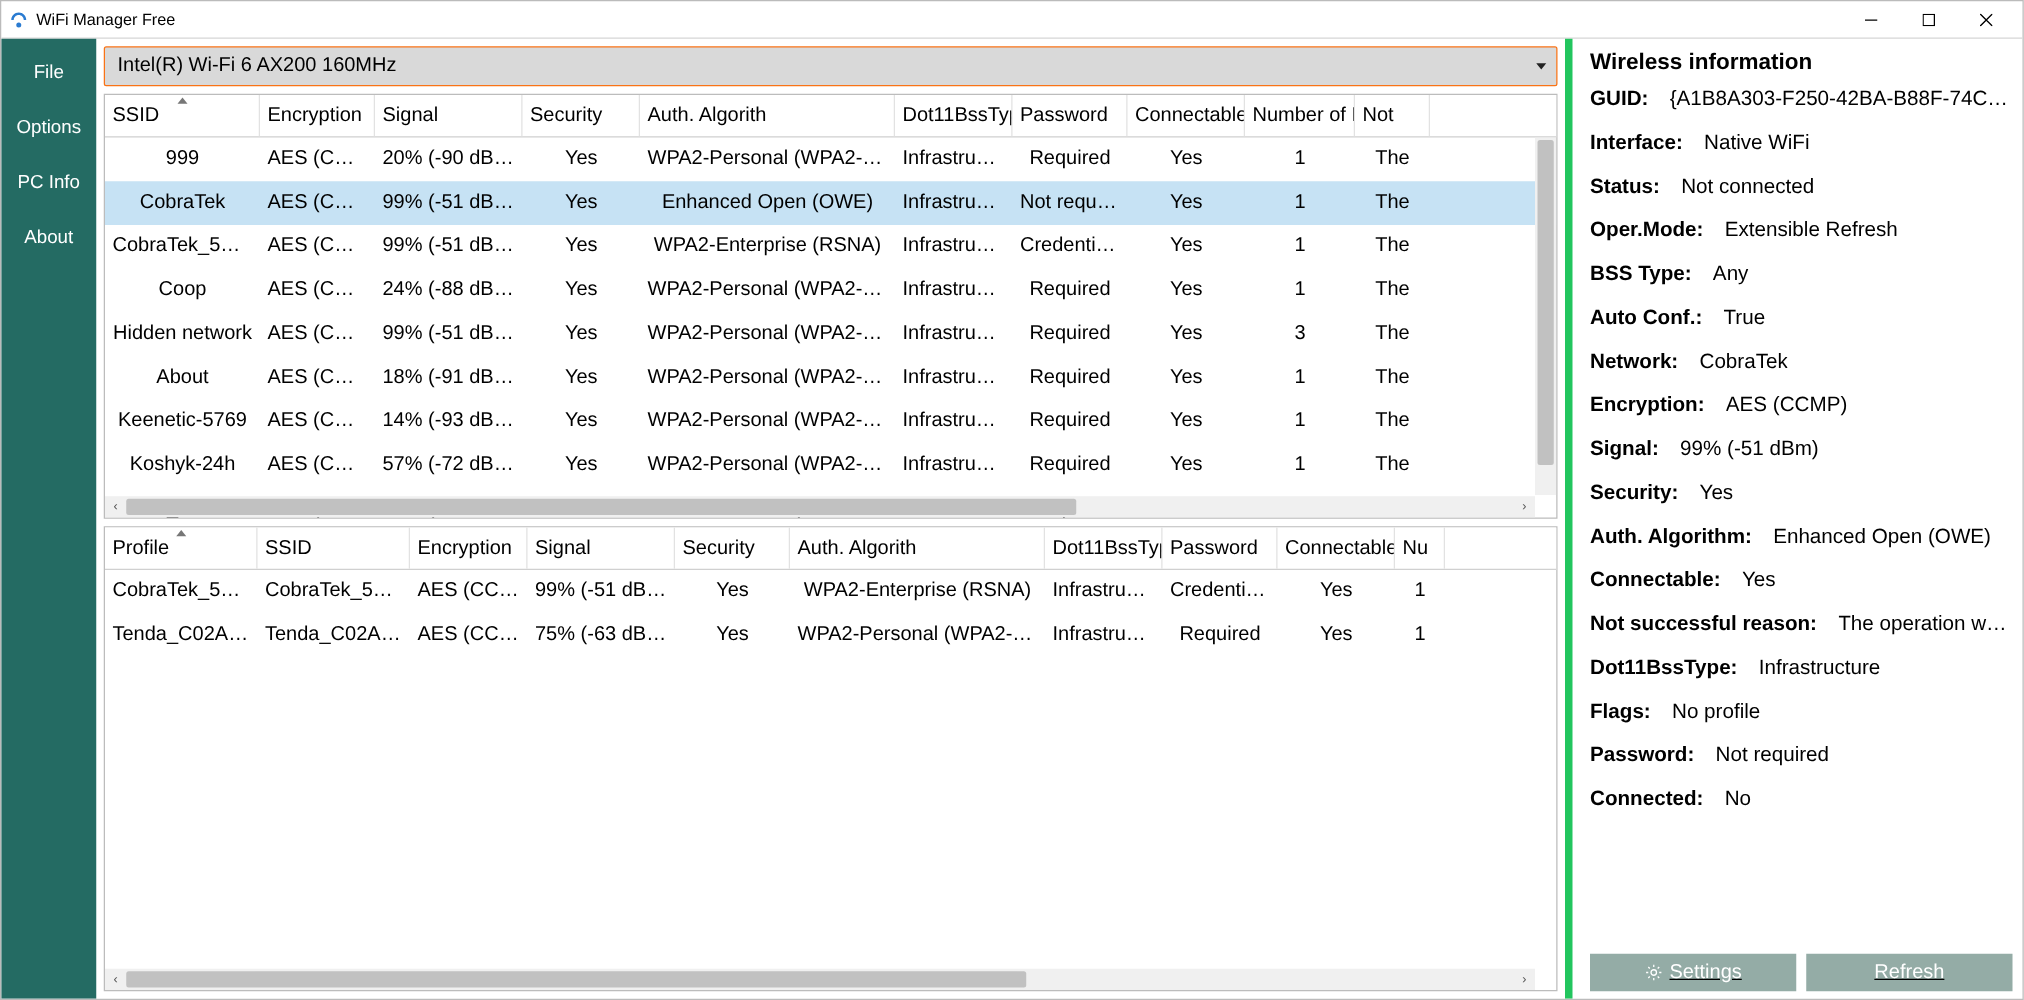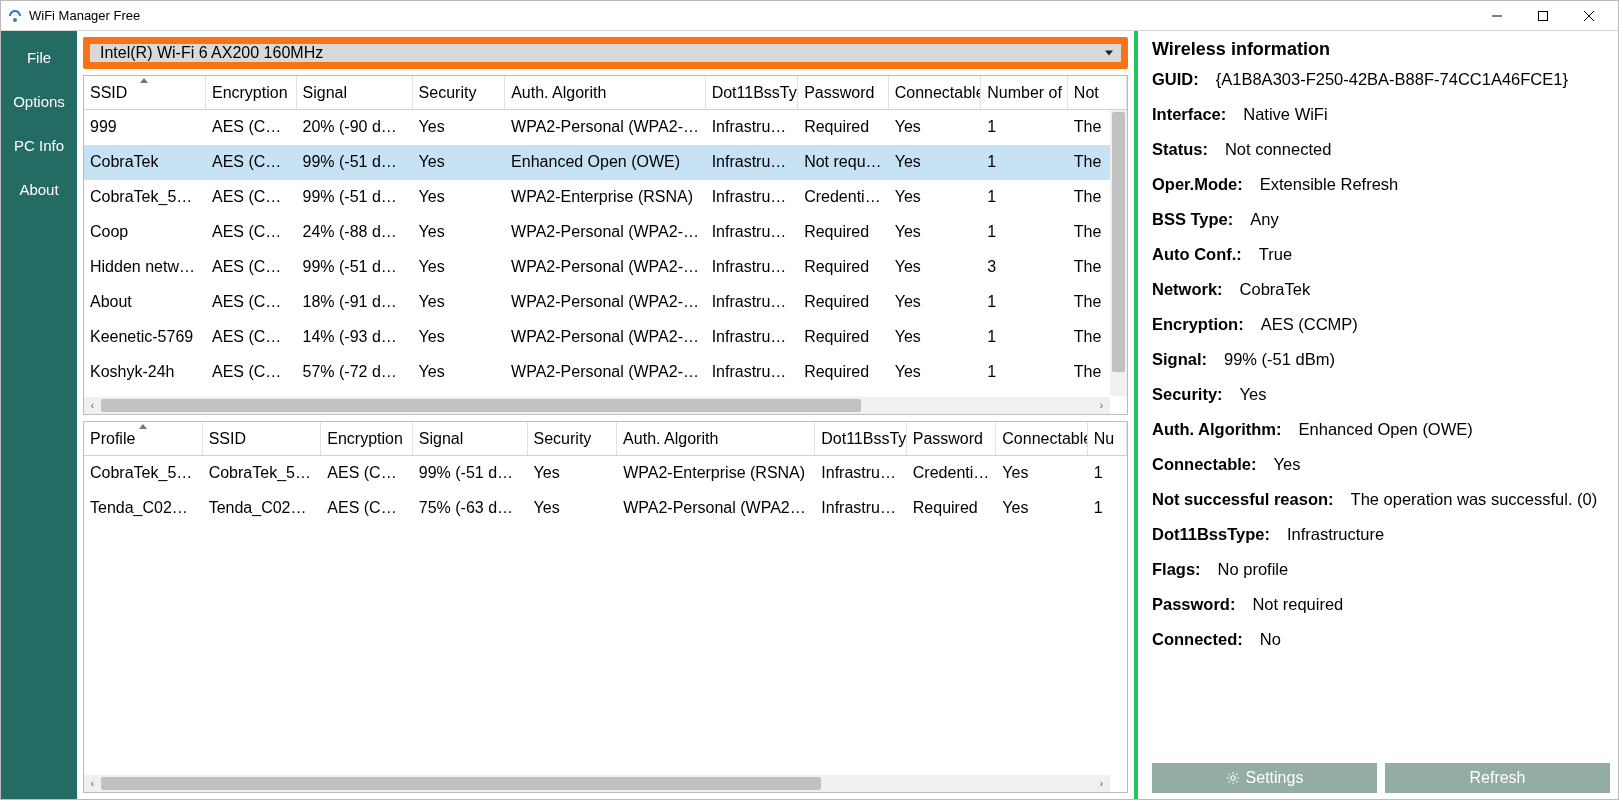--- a/index.html
+++ b/index.html
@@ -11,52 +11,52 @@
 .titlebar .title { flex: 1; }
 .titlebar .winbtn { width: 46px; height: 30px; display: flex; align-items: center; justify-content: center; color: #000; cursor: pointer; }
 .titlebar .winbtn svg { width: 10px; height: 10px; }
 
 
 .body-wrap { flex: 1; display: flex; min-height: 0; }
 .sidebar { width: 76px; background: #246b63; color: #fff; display: flex; flex-direction: column; padding-top: 4px; }
 .sidebar .navitem { height: 44px; display: flex; align-items: center; justify-content: center; font-size: 15px; cursor: pointer; }
 
 .center { flex: 1; display: flex; flex-direction: column; min-width: 0; padding: 6px; gap: 6px; }
-.combo { background: #d9d9d9; border: 7px solid #f97316; height: 32px; display: flex; padding: 0 10px; font-size: 16px; color: #000; position: relative; border-radius: 2px; }
+.combo { background: #d9d9d9; border: 1px solid #f97316; height: 32px; display: flex; align-items: center; padding: 0 10px; font-size: 16px; color: #000; position: relative; border-radius: 2px; }
 .combo .caret { position: absolute; right: 8px; top: 50%; transform: translateY(-50%); width: 0; height: 0; border-left: 4px solid transparent; border-right: 4px solid transparent; border-top: 5px solid #222; }
 
 .pane { border: 1px solid #bcbcbc; background: #fff; display: flex; flex-direction: column; min-height: 0; }
 .pane-top { flex: 0 0 340px; }
 .pane-bot { flex: 1; }
 .pane-scroll { flex: 1; overflow: hidden; position: relative; }
 .grid-head, .grid-row { display: flex; font-size: 16px; color: #000; }
 .grid-head { height: 34px; align-items: center; border-bottom: 1px solid #d0d0d0; background: #fff; }
 .grid-head .cell { border-right: 1px solid #e2e2e2; height: 100%; display: flex; align-items: center; padding: 0 6px; white-space: nowrap; overflow: hidden; position: relative; cursor: pointer; }
 .sort-caret { position: absolute; top: 2px; left: 50%; transform: translateX(-50%); width: 0; height: 0; border-left: 4px solid transparent; border-right: 4px solid transparent; border-bottom: 5px solid #777; }
 .grid-body { overflow: hidden; }
-.grid-row { height: 35px; align-items: center; border-bottom: 1px solid transparent; }
+.grid-row { height: 35px; align-items: center; border-bottom: 1px solid transparent; text-align: center; }
 .grid-row .cell { padding: 0 6px; white-space: nowrap; overflow: hidden; text-overflow: ellipsis; }
 .grid-row.selected { background: #c6e2f4; }
 
 
 .vscroll { position: absolute; right: 0; top: 0; bottom: 18px; width: 17px; background: #f0f0f0; }
 .vscroll .thumb { position: absolute; left: 2px; right: 2px; background: #c1c1c1; border-radius: 2px; } 
 .hscroll { position: absolute; left: 0; right: 17px; bottom: 0; height: 17px; background: #f0f0f0; }
 .hscroll .thumb { position: absolute; top: 2px; bottom: 2px; background: #c1c1c1; border-radius: 2px; }
 .hscroll .arrowL, .hscroll .arrowR { position: absolute; top: 0; bottom: 0; width: 17px; display:flex;align-items:center;justify-content:center;color:#555;font-size:10px;}
 .hscroll .arrowL{left:0;} .hscroll .arrowR{right:0;}
 
 
-.rightpanel { width: 484px; border-left: 4px solid #22c55e; display: flex; flex-direction: column; padding: 8px 8px 6px 14px; }
+.rightpanel { width: 366px; border-left: 6px solid #22c55e; display: flex; flex-direction: column; padding: 8px 8px 6px 14px; }
 .rightpanel h2 { font-size: 18px; font-weight: 700; margin-bottom: 10px; }
 .kvlist { flex: 1; display: flex; flex-direction: column; gap: 16px; font-size: 16.5px; color: #000; overflow: hidden; }
 .kv { display: flex; gap: 17px; }
 .kv .k { font-weight: 700; white-space: nowrap; }
 .kv .v { white-space: nowrap; overflow: hidden; text-overflow: ellipsis; }
-.btnrow { display: flex; gap: 8px; margin-top: 6px; }
+.btnrow { display: flex; gap: 8px; margin-top: 6px; text-decoration: underline; }
 .btn { flex: 1; height: 30px; background: #94aca6; color: #fff; display: flex; align-items: center; justify-content: center; font-size: 16px; cursor: pointer; gap: 6px; }
 .btn .bicon { width: 14px; height: 14px; display:inline-flex; align-items:center; justify-content:center; }
 
 
 .n-c0{width:124px;} .n-c1{width:92px;} .n-c2{width:118px;} .n-c3{width:94px;}
 .n-c4{width:204px;} .n-c5{width:94px;} .n-c6{width:92px;} .n-c7{width:94px;}
 .n-c8{width:88px;} .n-c9{width:60px;}
 
 .p-c0{width:122px;} .p-c1{width:122px;} .p-c2{width:94px;} .p-c3{width:118px;}
 .p-c4{width:92px;} .p-c5{width:204px;} .p-c6{width:94px;} .p-c7{width:92px;}

